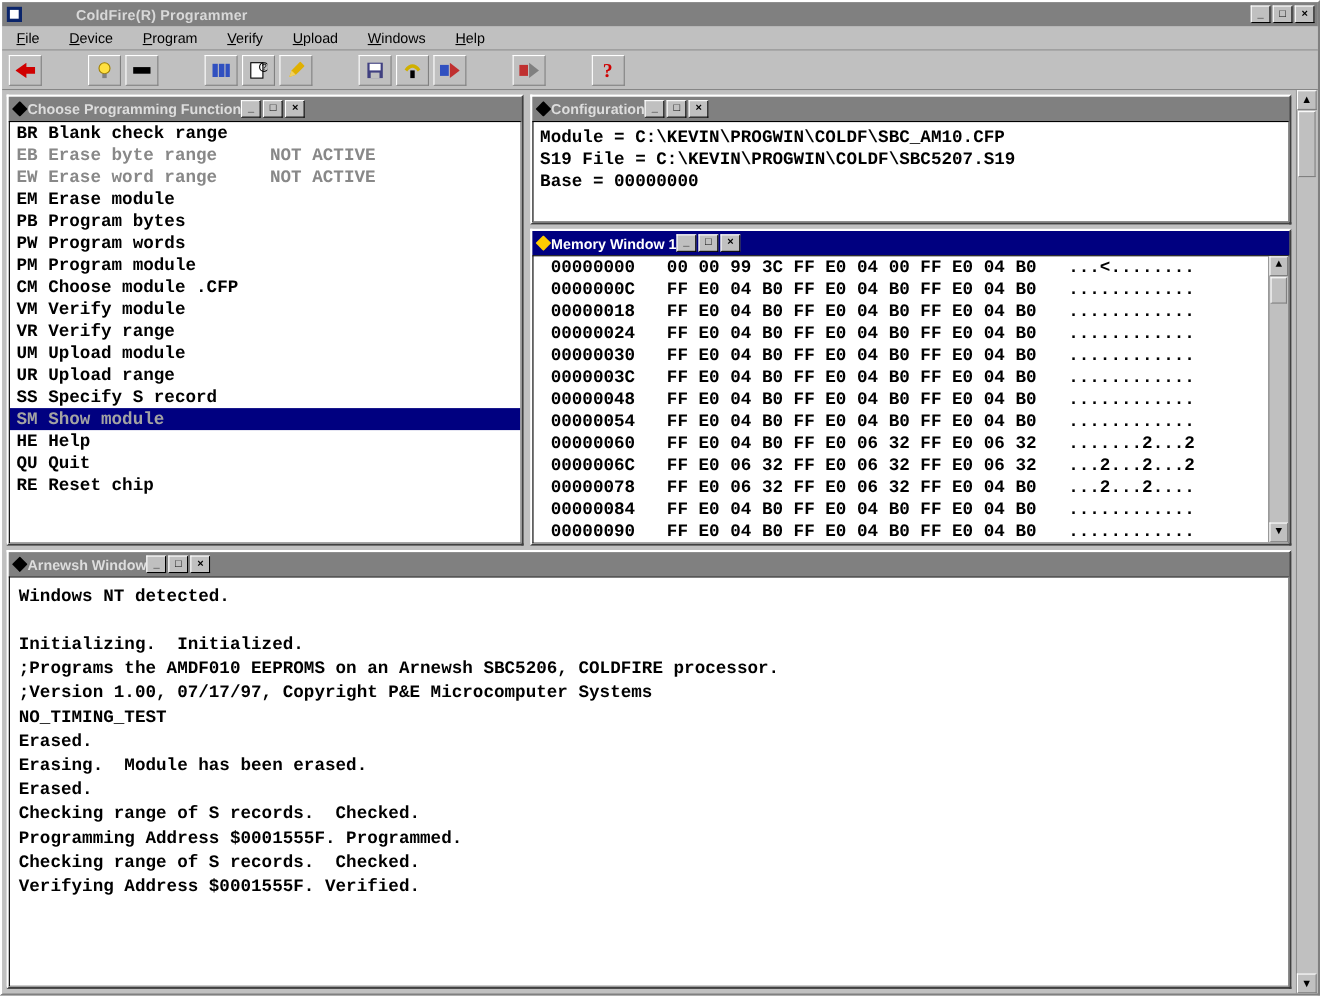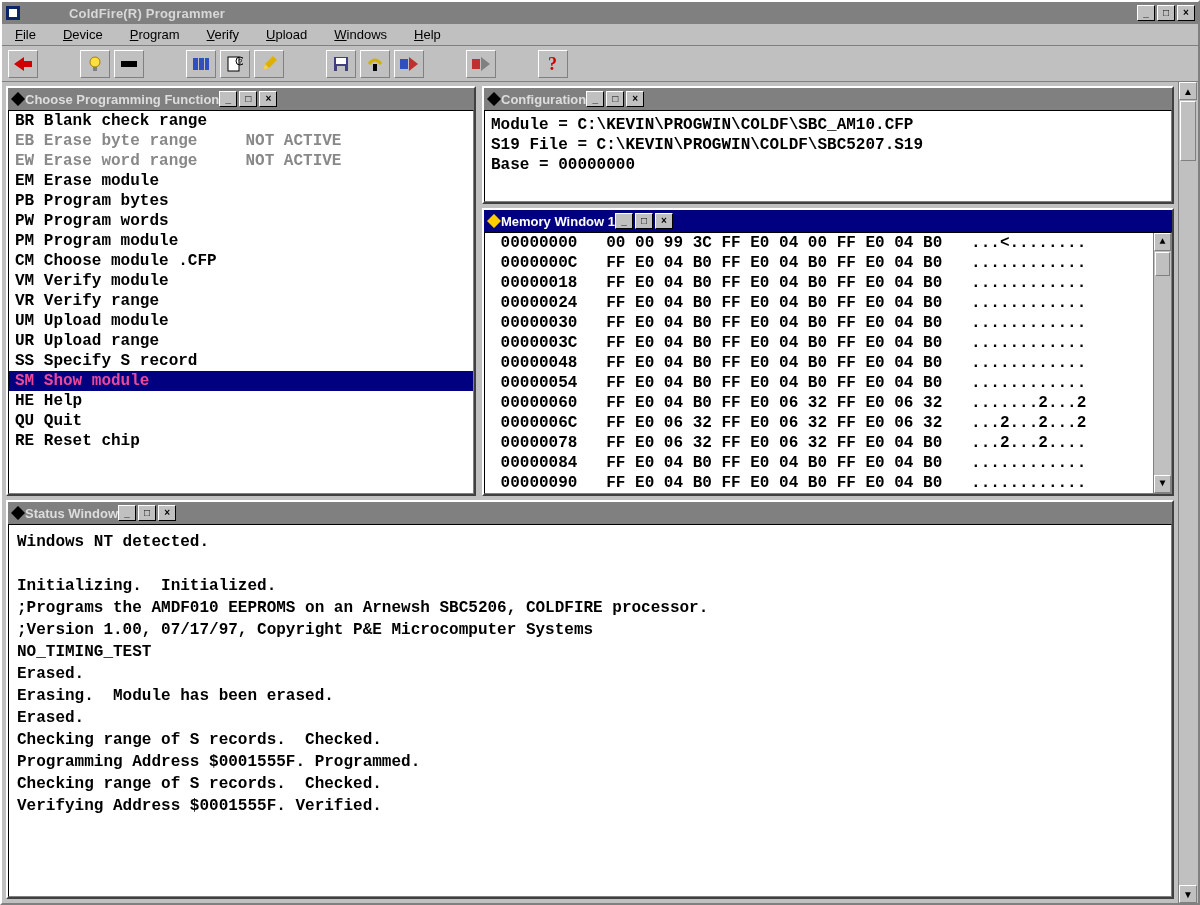--- a/index.html
+++ b/index.html
@@ -21,21 +21,21 @@
   .colL { flex: 0 0 470px; display:flex; }
   .colR { flex: 1; display:flex; flex-direction:column; gap:4px; }
   .mdi { display:flex; flex-direction:column; border:2px solid #fff; border-right-color:#404040; border-bottom-color:#404040; background:#c0c0c0; }
   .mdi-title { height: 22px; display:flex; align-items:center; padding:0 3px; color:#ddd; font-weight:bold; font-size:13px; }
   .mdi-title.inactive { background:#808080; }
   .mdi-title.active { background:#000080; color:#fff; }
   .content { flex:1; background:#fff; border:1px solid #808080; border-top-color:#000; border-left-color:#000; overflow:hidden; font-family: "Courier New", monospace; font-size:16px; font-weight:bold; line-height:20px; }
   .content.pad { padding:4px 6px; }
   .content .row { white-space:pre; padding: 0 6px; }
   .content .row.disabled { color:#888; }
-  .content .row.sel { background:#000080; color:#ec4899; }
+  .content .row.sel { background:#000080; color:#a3a3a3; }
   .mem { display:flex; }
   .mem-body { flex:1; overflow:hidden; }
   .mem .row { white-space:pre; }
   .scrollbar { width:18px; background:#c0c0c0; border-left:1px solid #808080; position:relative; }
   .scrollbar .arrow { height:18px; background:#c0c0c0; border:1px solid #808080; border-top-color:#fff; border-left-color:#fff; display:flex; align-items:center; justify-content:center; font-size:10px; }
   .scrollbar .thumb { position:absolute; left:1px; right:1px; top:19px; height:24px; background:#c0c0c0; border:1px solid #808080; border-top-color:#fff; border-left-color:#fff; }
   .scrollbar .arrow.bot { position:absolute; left:0; right:0; bottom:0; }
   .lower { flex:1; display:flex; flex-direction:column; }
   .statuswin .content { font-size:16px; line-height:22px; padding:6px 4px; }
   .statusbar { height:22px; background:#c0c0c0; border-top:1px solid #fff; padding:2px 6px; display:flex; align-items:center; }
@@ -254,21 +254,21 @@
     </div>
 
     <div class="lower">
       <div class="mdi statuswin" style="flex:1">
         <div class="mdi-title inactive">
           <span class="icon-slot">
                 <svg width="14" height="14">
                   <rect x="2" y="2" width="10" height="10" fill="#000" transform="rotate(45 7 7)"></rect>
                 </svg>
               </span>
-          <span class="title-text">Status Window</span>
+          <span class="title-text">Arnewsh Window</span>
           <div class="winbtns">
             <div class="winbtn">_</div>
             <div class="winbtn">□</div>
             <div class="winbtn">×</div>
           </div>
         </div>
         <div class="content" id="status-body">
               <div class="row" style="padding: 0px 4px;">Windows NT detected.</div>
               <div class="row" style="padding: 0px 4px;">&nbsp;</div>
               <div class="row" style="padding: 0px 4px;">Initializing.  Initialized.</div>

